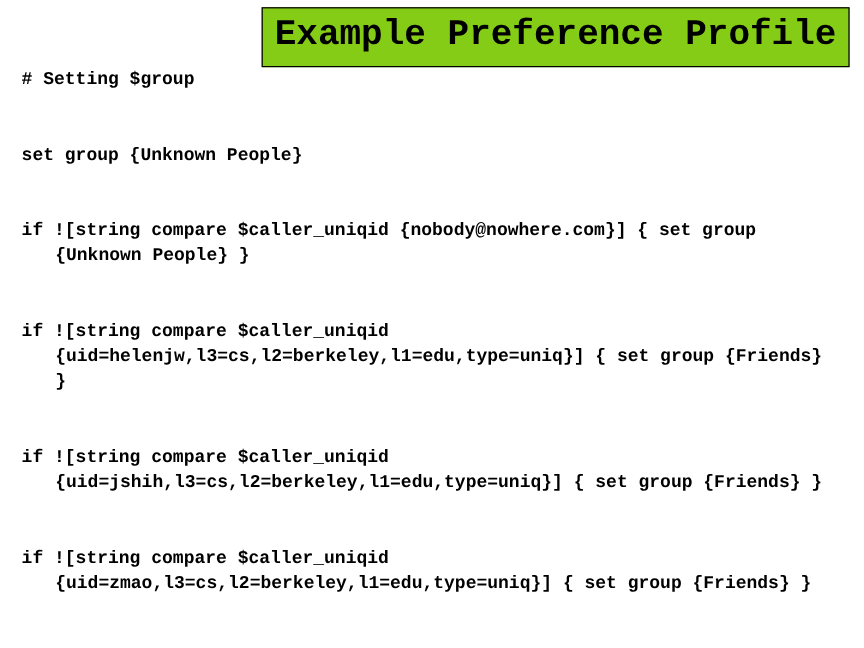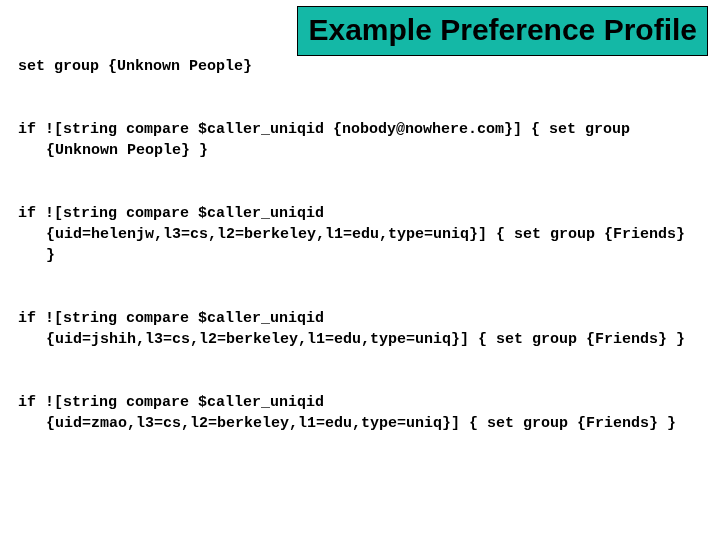--- a/index.html
+++ b/index.html
@@ -15,24 +15,24 @@
     position: relative;
   }
   .page {
     padding: 14px 18px 14px 18px;
     box-sizing: border-box;
   }
   .title-box {
     position: absolute;
     top: 6px;
     right: 12px;
-    background: #14b8a6;
+    background: #84cc16;
     border: 1px solid #000;
     padding: 2px 10px 4px 10px;
-    font-family: Liberation Sans, sans-serif;
+    font-family: Liberation Mono, monospace;
     font-size: 30px;
     font-weight: bold;
     color: #000;
     z-index: 10;
     white-space: nowrap;
   }
   .code-block {
     white-space: pre-wrap;
     word-break: break-word;
     font-weight: bold;
@@ -43,20 +43,21 @@
 </head>
 <body>
 
 <div class="title-box">
   <span>Example Preference Profile</span>
 </div>
 
 <div class="page">
 
   <div class="code-block">
+    <div class="line"># Setting $group</div>
     <div class="line">set group {Unknown People}</div>
     <div class="line">if ![string compare $caller_uniqid {nobody@nowhere.com}] { set group {Unknown People} }</div>
     <div class="line">if ![string compare $caller_uniqid {uid=helenjw,l3=cs,l2=berkeley,l1=edu,type=uniq}] { set group {Friends} }</div>
     <div class="line">if ![string compare $caller_uniqid {uid=jshih,l3=cs,l2=berkeley,l1=edu,type=uniq}] { set group {Friends} }</div>
     <div class="line">if ![string compare $caller_uniqid {uid=zmao,l3=cs,l2=berkeley,l1=edu,type=uniq}] { set group {Friends} }</div>
   </div>
 
   <div class="blank"></div>
 
 </div>

